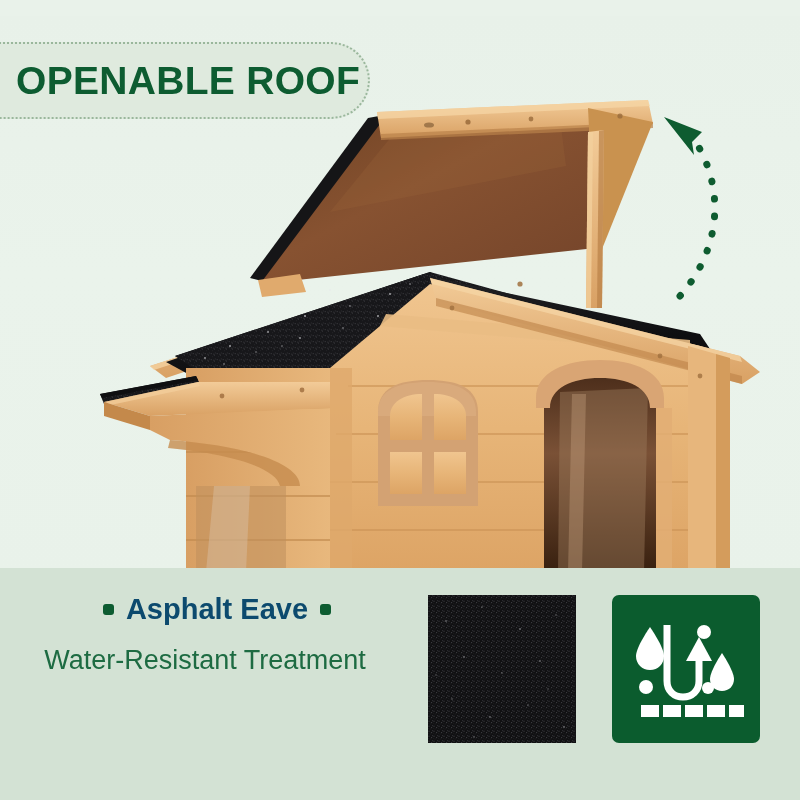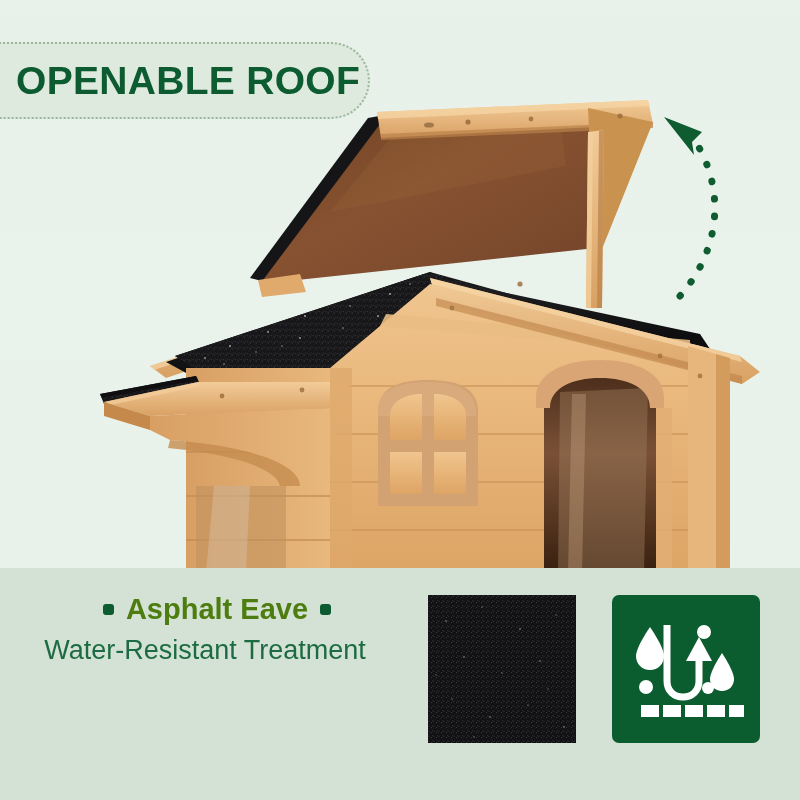--- a/index.html
+++ b/index.html
@@ -70,35 +70,35 @@
   }
   .info-text {
     position: absolute;
     left: 0; top: 24px;
     width: 410px;
     text-align: center;
   }
   .info-head {
     font-size: 29px;
     font-weight: bold;
-    color: #4d7c0f;
+    color: #0c4a6e;
     line-height: 1.2;
     white-space: nowrap;
     padding-left: 24px;
   }
   .info-head .dot {
     display: inline-block;
     width: 11px; height: 11px;
     border-radius: 3px;
     background: #0d5c31;
     vertical-align: middle;
     margin: 0 12px 4px 12px;
   }
   .info-sub {
-    margin-top: 7px;
+    margin-top: 17px;
     font-size: 27px;
     font-weight: normal;
     color: #1d6b42;
     line-height: 1.2;
     white-space: nowrap;
   }
 
   .swatch {
     position: absolute;
     left: 428px; top: 595px;

